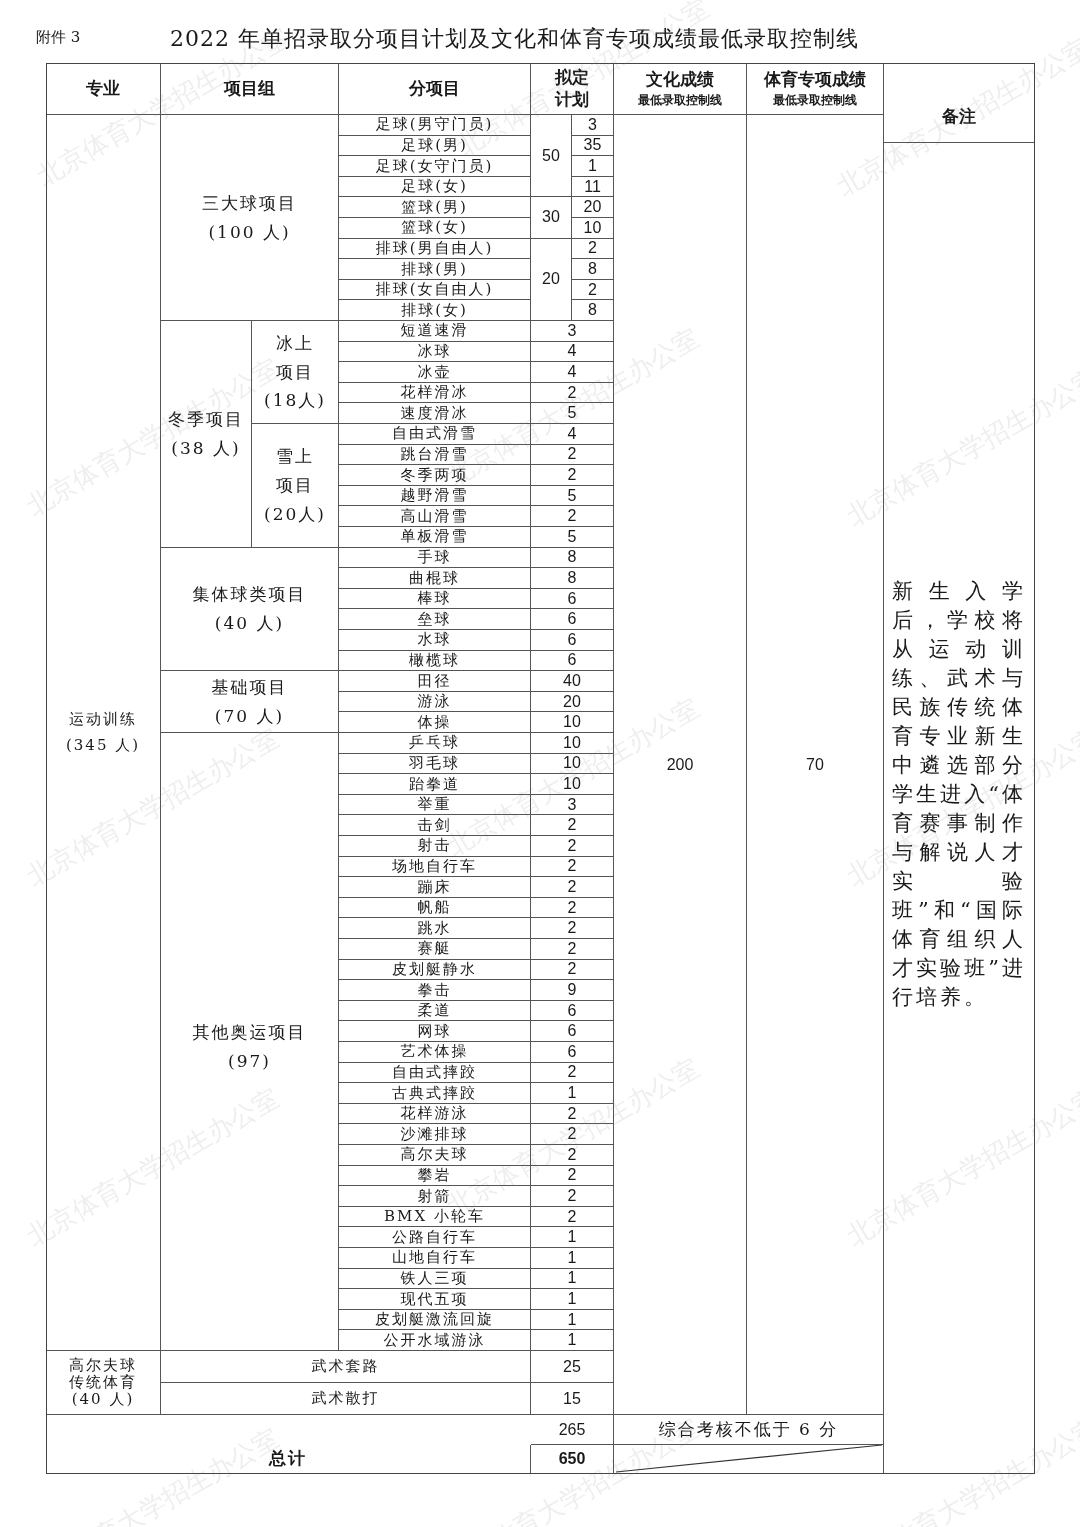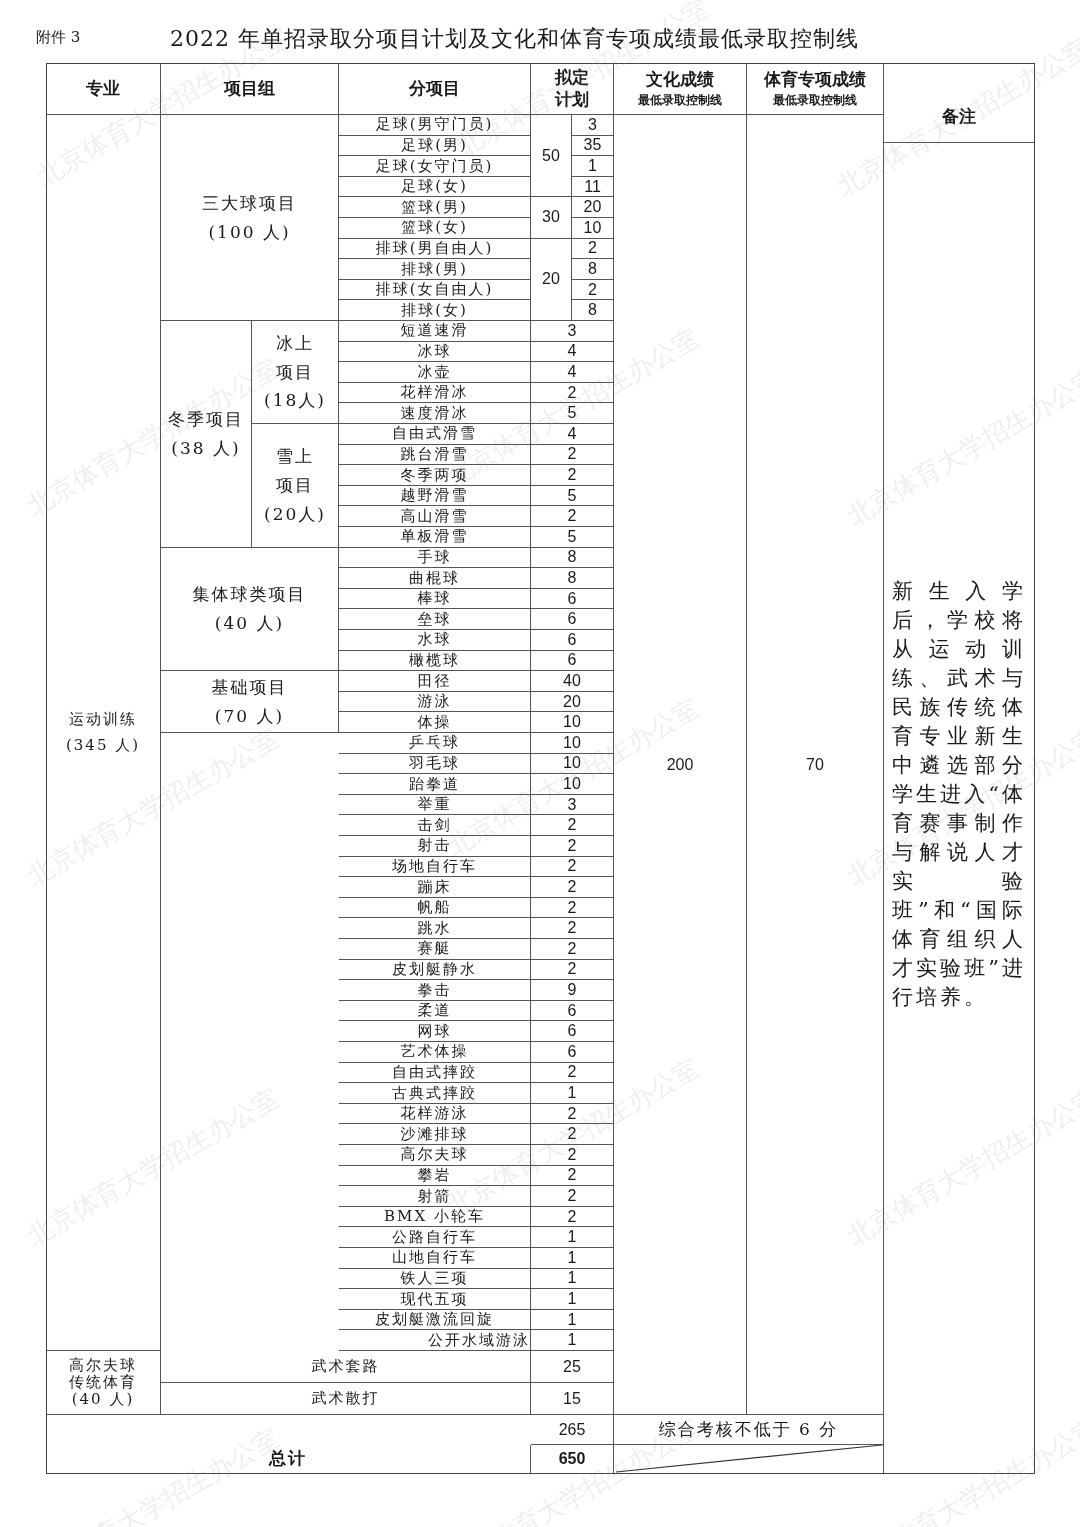--- a/index.html
+++ b/index.html
@@ -435,25 +435,29 @@
     </div>
     <div class="cell num" style="left: 485px; top: 1226.2px; width: 83px; height: 20.6px;">
       <span>1</span>
     </div>
     <div class="cell item" style="left: 293px; top: 1246.8px; width: 192px; height: 20.6px;">
       <span>皮划艇激流回旋</span>
     </div>
     <div class="cell num" style="left: 485px; top: 1246.8px; width: 83px; height: 20.6px;">
       <span>1</span>
     </div>
-    <div class="cell item" style="left: 293px; top: 1267.4px; width: 192px; height: 20.6px; justify-content: flex-end;">
+    <div class="cell item" style="left: 293px; top: 1267.4px; width: 192px; height: 20.6px;">
       <span>公开水域游泳</span>
     </div>
     <div class="cell num" style="left: 485px; top: 1267.4px; width: 83px; height: 20.6px;">
       <span>1</span>
+    </div>
+    <div class="cell group" style="left: 115px; top: 670px; width: 178px; height: 618px; align-items: center; justify-content: flex-start; padding-top: 285px;">
+      <span style="display: block;">其他奥运项目</span>
+      <span style="display: block;">(97)</span>
     </div>
     <div class="cell group" style="left: 0px; top: 52px; width: 115px; height: 1236px; font-size: 15px;">
       <span style="display: block;">运动训练</span>
       <span style="display: block;">(345 人)</span>
     </div>
     <div class="cell item" style="left: 115px; top: 1288px; width: 370px; height: 32px;">
       <span>武术套路</span>
     </div>
     <div class="cell num" style="left: 485px; top: 1288px; width: 83px; height: 32px;">
       <span>25</span>

